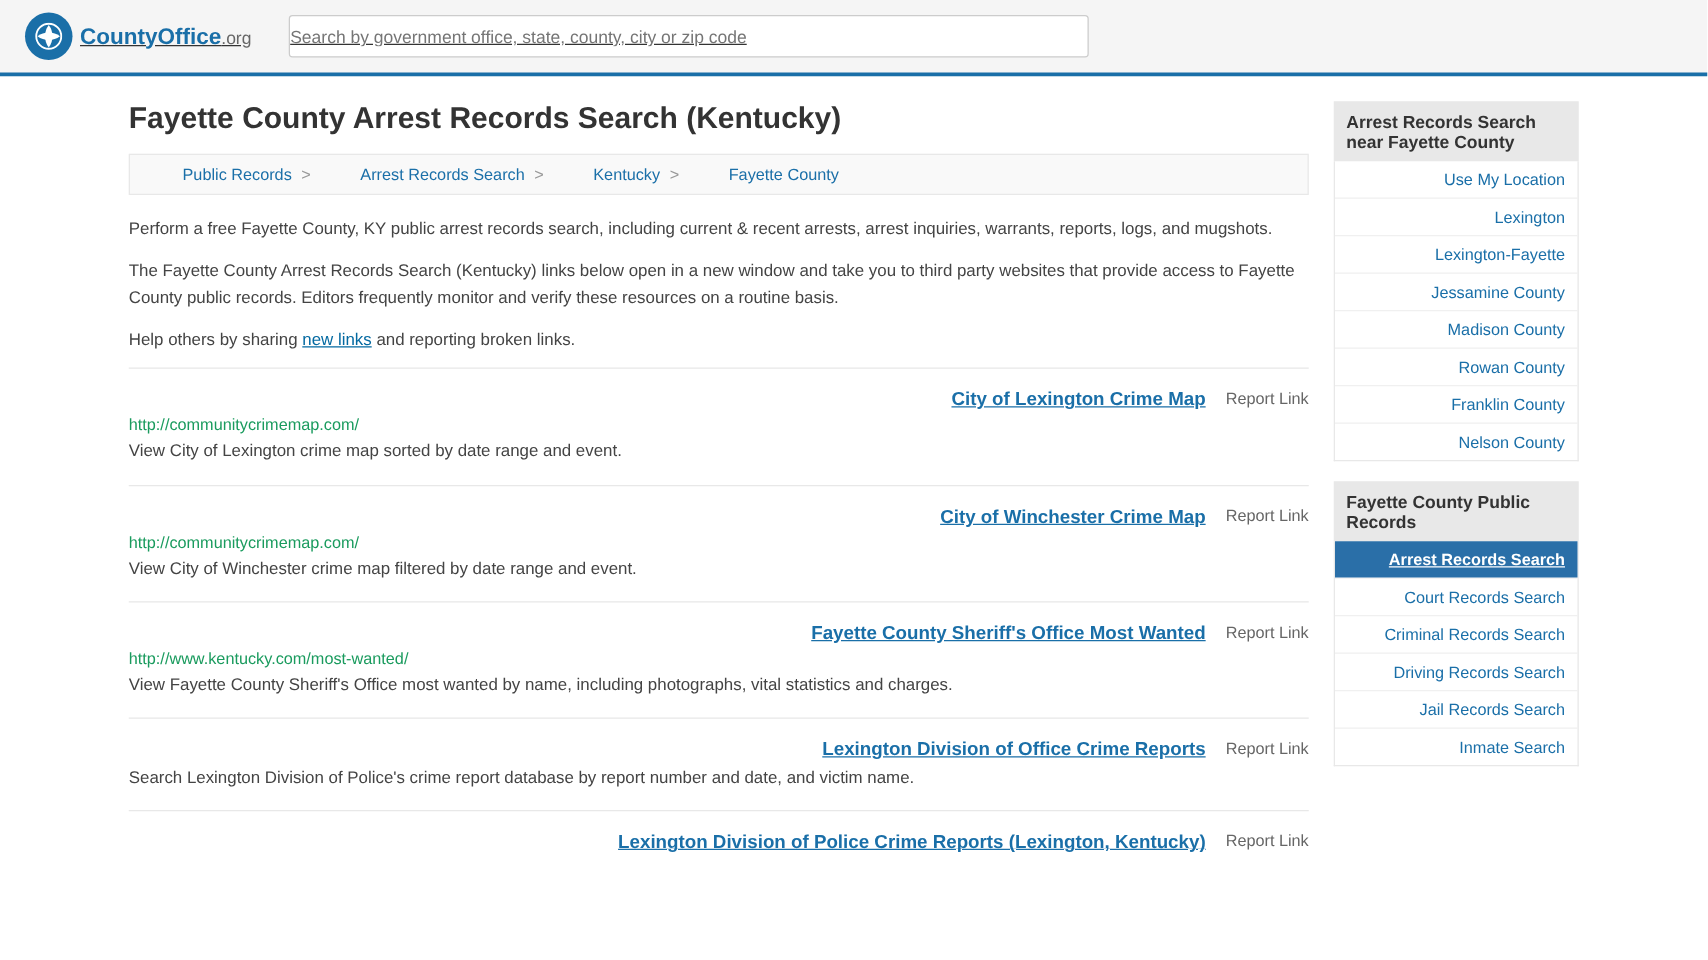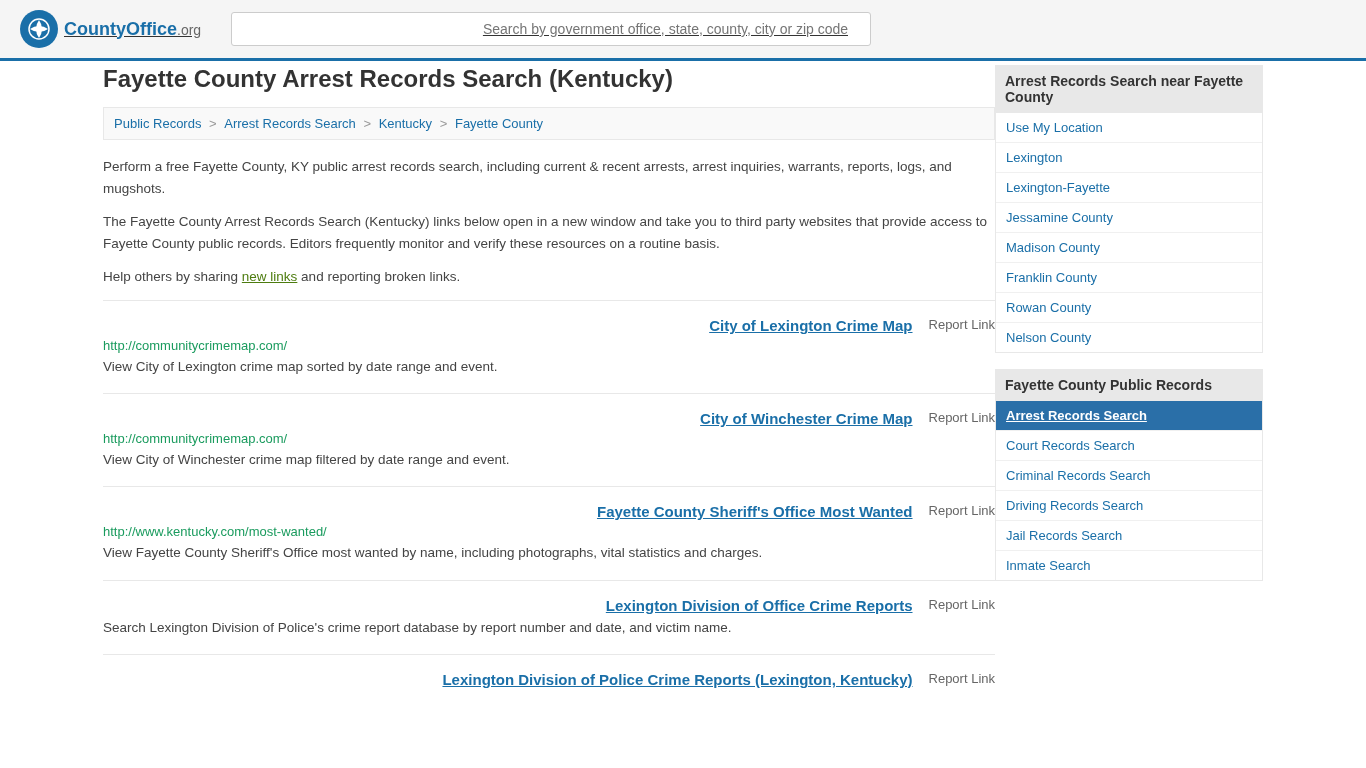--- a/index.html
+++ b/index.html
@@ -41,35 +41,35 @@
       font-weight: bold;
     }
     #logo-text .org {
       color: #666;
       font-weight: normal;
       font-size: 14px;
     }
     #search-bar {
       flex: 1;
       max-width: 640px;
-      padding: 8px 22px;
+      padding: 8px 0;
       border: 1px solid #ccc;
       border-radius: 3px;
       font-size: 14px;
       color: #999;
       outline: none;
-      text-align: right;
     }
 
     
     #main-container {
       max-width: 1200px;
       margin: 0 auto;
-      padding: 4px 20px;
-      display: flex;
+      padding: 20px 20px;
+      display: flex;
+      gap: 20px;
     }
 
     
     #content {
       flex: 1;
     }
 
     #page-title {
       font-size: 24px;
       font-weight: bold;
@@ -81,34 +81,35 @@
       font-size: 13px;
       color: #666;
       margin-bottom: 16px;
       background: #f9f9f9;
       padding: 8px 10px;
       border: 1px solid #e8e8e8;
     }
     #breadcrumb a {
       color: #1a6fa8;
       text-decoration: none;
+      margin-left: 32px;
     }
     #breadcrumb span {
       color: #999;
       margin: 0 4px;
     }
 
     .description {
       font-size: 13.5px;
       color: #444;
       line-height: 1.6;
       margin-bottom: 12px;
     }
     .description a {
-      color: #4d7c0f;
+      color: #0369a1;
       text-decoration: underline;
     }
 
     
     .record-entry {
       border-top: 1px solid #e8e8e8;
       padding: 16px 0;
     }
     .record-header {
       display: flex;
@@ -135,41 +136,42 @@
       margin-bottom: 4px;
     }
     .record-desc {
       font-size: 13.5px;
       color: #444;
       line-height: 1.5;
     }
 
     
     #sidebar {
-      width: 268px;
+      width: 196px;
       flex-shrink: 0;
     }
 
     .sidebar-section {
       margin-bottom: 16px;
     }
 
     .sidebar-section-title {
       background: #e8e8e8;
       font-size: 14px;
       font-weight: bold;
       color: #333;
       padding: 8px 10px;
       margin-bottom: 0;
     }
 
     .sidebar-links {
       list-style: none;
       border: 1px solid #e8e8e8;
       border-top: none;
+      text-align: right;
     }
     .sidebar-links li {
       border-bottom: 1px solid #f0f0f0;
     }
     .sidebar-links li:last-child {
       border-bottom: none;
     }
     .sidebar-links li a {
       display: block;
       padding: 7px 10px;
@@ -287,24 +289,24 @@
           <li>
             <a href="#">Lexington-Fayette</a>
           </li>
           <li>
             <a href="#">Jessamine County</a>
           </li>
           <li>
             <a href="#">Madison County</a>
           </li>
           <li>
+            <a href="#">Rowan County</a>
+          </li>
+          <li>
             <a href="#">Franklin County</a>
-          </li>
-          <li>
-            <a href="#">Rowan County</a>
           </li>
           <li>
             <a href="#">Nelson County</a>
           </li>
         </ul>
     </div>
 
     <div class="sidebar-section">
       <div class="sidebar-section-title">
         <span>Fayette County Public Records</span>

